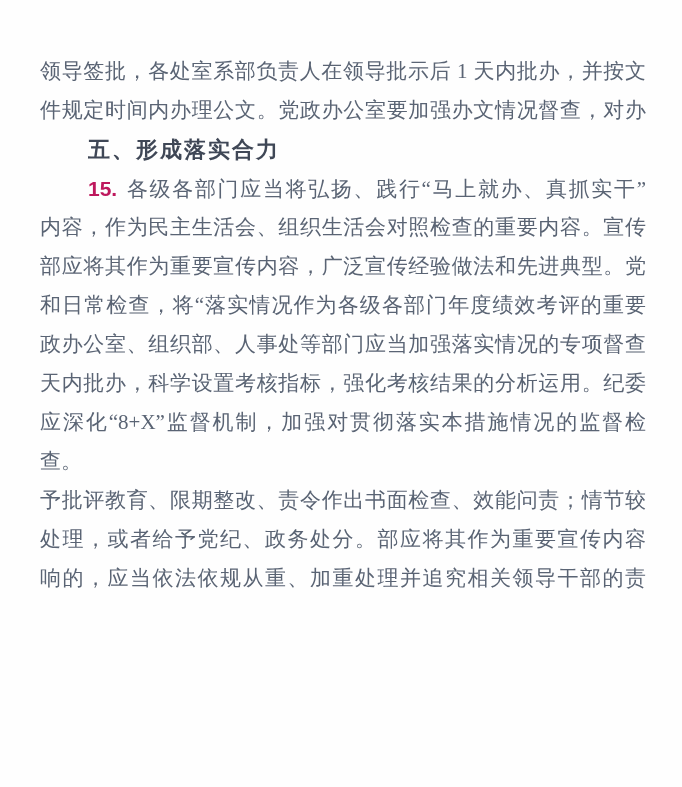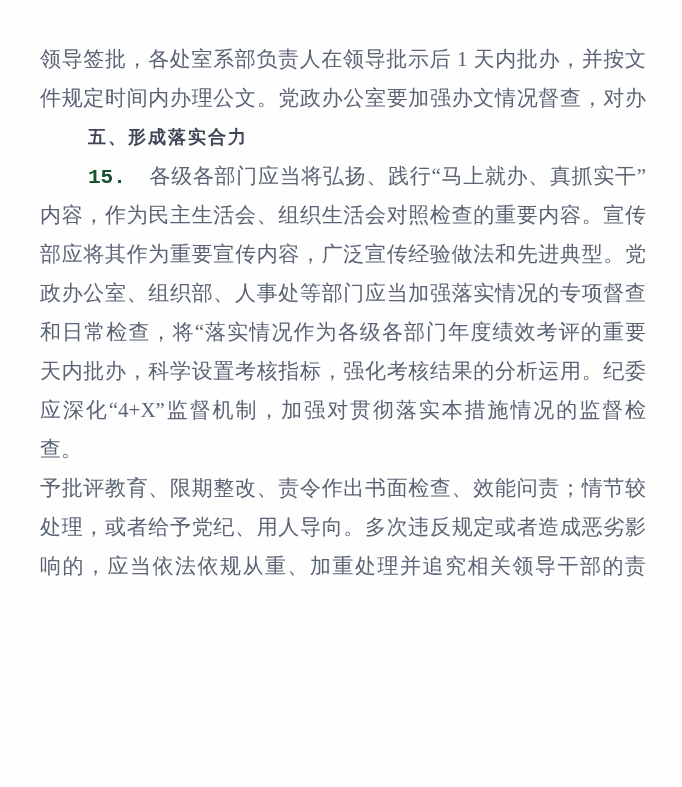--- a/index.html
+++ b/index.html
@@ -11,50 +11,50 @@
     position: relative;
     width: 682px;
     height: 787px;
     background: #fefefe;
     overflow: hidden;
     font-family: "Liberation Serif", serif;
   }
   .text-block {
     position: absolute;
     left: 40px;
-    top: 40px;
+    top: 52px;
     width: 606px;
   }
   .line {
     height: 39px;
     line-height: 39px;
     font-size: 21px;
     color: #5a6474;
     overflow: hidden;
     white-space: normal;
   }
   .fill {
     text-align: justify;
     text-align-last: justify;
   }
   .indent {
     padding-left: 48px;
   }
   .heading {
     font-family: "Liberation Sans", sans-serif;
     font-weight: bold;
-    font-size: 18px;
+    font-size: 22px;
     color: #3f4756;
     letter-spacing: 2px;
   }
   .num {
-    font-family: Liberation Mono, monospace;
+    font-family: Liberation Sans, sans-serif;
     font-weight: bold;
-    color: #14532d;
-    margin-right: 23px;
+    color: #be185d;
+    margin-right: 8px;
   }
 </style>
 </head>
 <body>
 
 <div class="page">
   <div class="text-block">
 
     <div class="line fill">领导签批，各处室系部负责人在领导批示后 1 天内批办，并按文</div>
 
@@ -65,33 +65,33 @@
 
     <div class="line fill indent">
       <span class="num">15.</span><span>各级各部门应当将弘扬、践行“马上就办、真抓实干”</span>
     </div>
 
 
     <div class="line fill">内容，作为民主生活会、组织生活会对照检查的重要内容。宣传</div>
 
     <div class="line fill">部应将其作为重要宣传内容，广泛宣传经验做法和先进典型。党</div>
 
+    <div class="line fill">和日常检查，将“落实情况作为各级各部门年度绩效考评的重要</div>
+
     <div class="line fill">政办公室、组织部、人事处等部门应当加强落实情况的专项督查</div>
-
-    <div class="line fill">和日常检查，将“落实情况作为各级各部门年度绩效考评的重要</div>
 
 
     <div class="line fill">天内批办，科学设置考核指标，强化考核结果的分析运用。纪委</div>
 
-    <div class="line fill">应深化“4+X”监督机制，加强对贯彻落实本措施情况的监督检</div>
+    <div class="line fill">应深化“8+X”监督机制，加强对贯彻落实本措施情况的监督检</div>
 
     <div class="line">查。</div>
 
 
     <div class="line fill">予批评教育、限期整改、责令作出书面检查、效能问责；情节较</div>
 
 
-    <div class="line fill">处理，或者给予党纪、用人导向。多次违反规定或者造成恶劣影</div>
+    <div class="line fill">处理，或者给予党纪、政务处分。部应将其作为重要宣传内容</div>
 
     <div class="line fill">响的，应当依法依规从重、加重处理并追究相关领导干部的责任。</div>
 
   </div>
 </div>
 
 </body></html>

